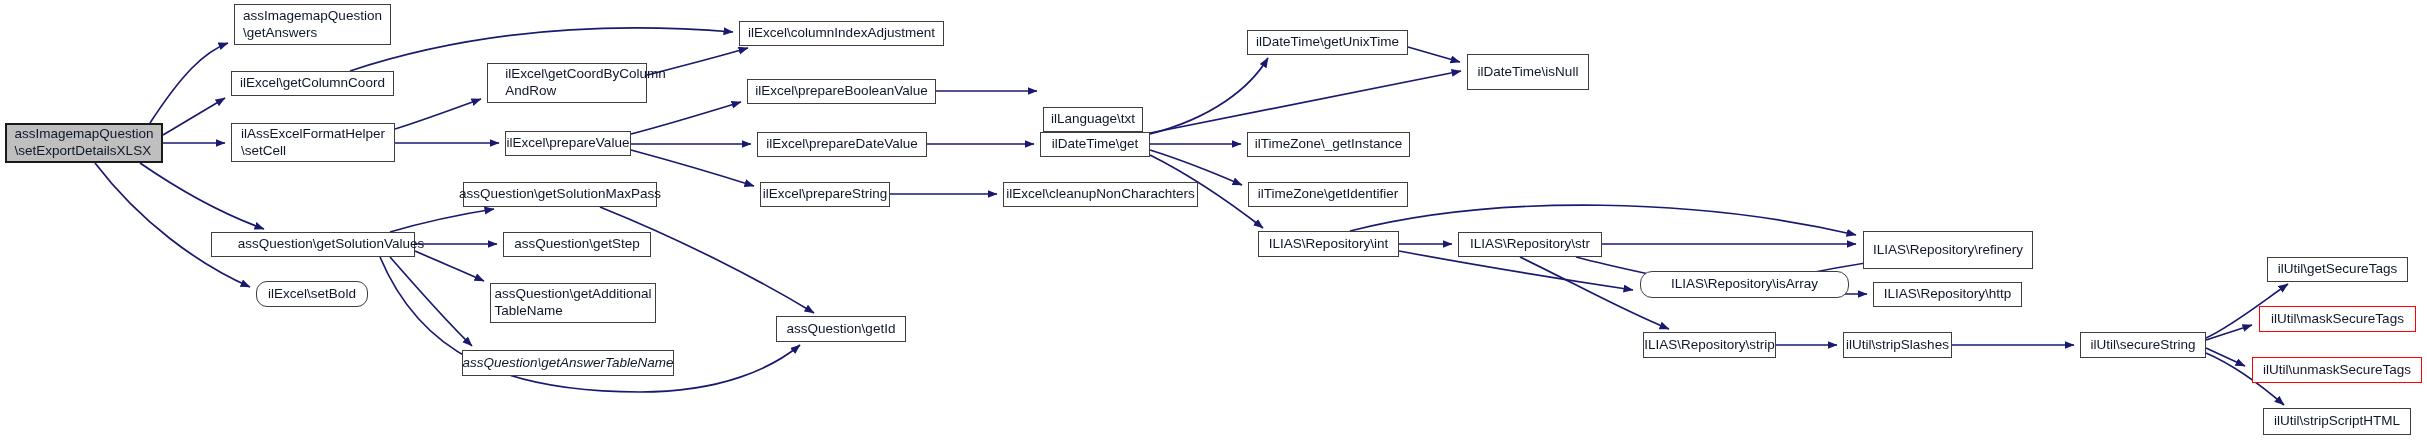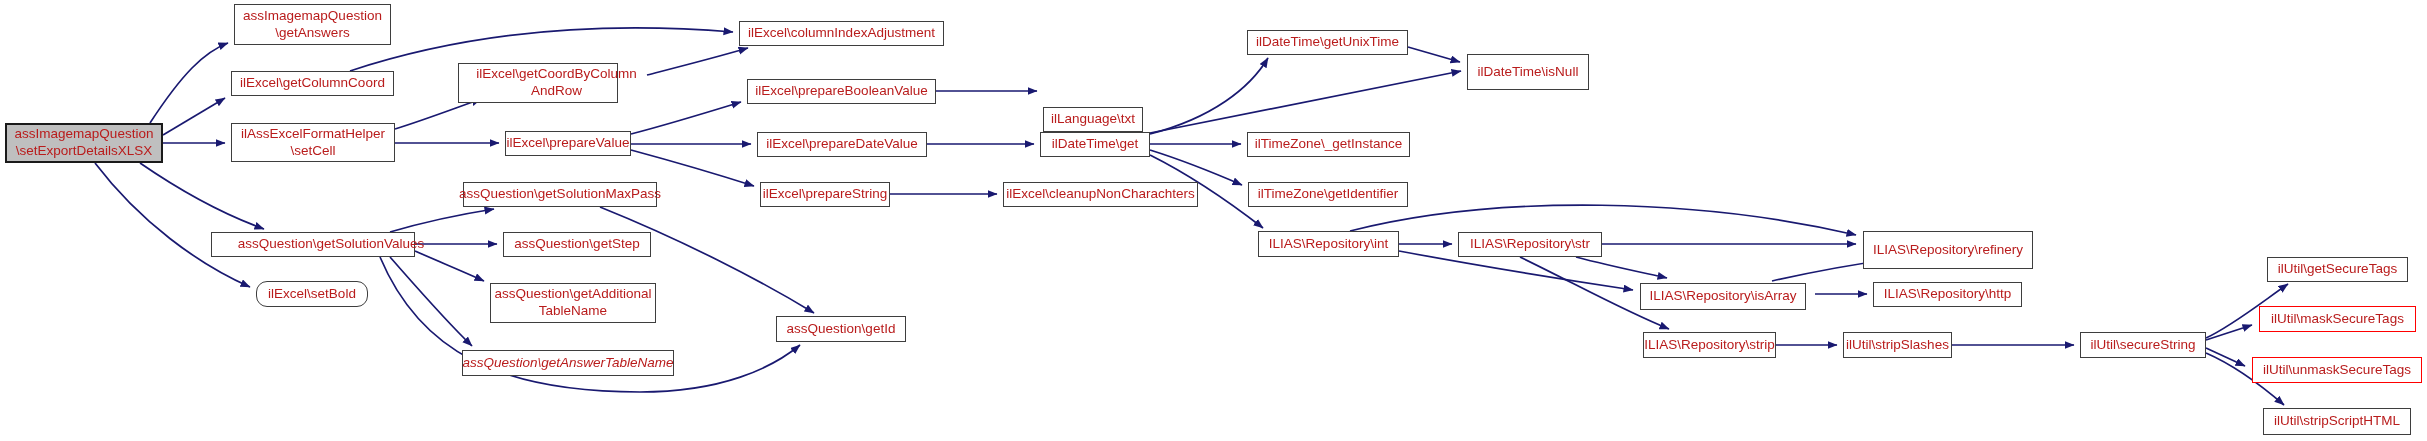--- a/index.html
+++ b/index.html
@@ -7,24 +7,23 @@
     position:relative;
     width:2427px;height:441px;
     background:#ffffff;
     font-family:"Liberation Sans","DejaVu Sans",sans-serif;
     overflow:hidden;
   }
   #edge-layer{position:absolute;left:0;top:0;width:2427px;height:441px;}
   .node{
     position:absolute;
     display:flex;align-items:center;justify-content:center;
-    text-align:center;
     background:#ffffff;
     border:1.5px solid #3e3e3e;
-    color:#b91c1c;
+    color:#0f172a;
     font-size:13.5px;
     line-height:1.25;
     white-space:pre-line;
     box-sizing:border-box;
     cursor:pointer;
   }
   .node.root{background:#bfbfbf;border:2px solid #1a1a1a;}
   .node.highlighted{border:1.5px solid #ff0000;}
   .edge{fill:none;stroke:#191970;stroke-width:1.7;}
 </style>
@@ -85,21 +84,21 @@
   <div id="nodes">
       <div class="node root" style="left: 5px; top: 123px; width: 158px; height: 40px;">assImagemapQuestion
 \setExportDetailsXLSX</div>
       <div class="node" style="left: 234px; top: 4px; width: 157px; height: 41px;">assImagemapQuestion
 \getAnswers</div>
       <div class="node" style="left: 231px; top: 71px; width: 163px; height: 25px;">ilExcel\getColumnCoord</div>
       <div class="node" style="left: 231px; top: 123px; width: 164px; height: 39px;">ilAssExcelFormatHelper
 \setCell</div>
       <div class="node" style="left: 211px; top: 232px; width: 204px; height: 25px; padding-left: 36px;">assQuestion\getSolutionValues</div>
       <div class="node" style="left: 256px; top: 281px; width: 112px; height: 26px; border-radius: 11px;">ilExcel\setBold</div>
-      <div class="node" style="left: 458px; top: 63px; width: 160px; height: 40px; padding-left: 37px;">ilExcel\getCoordByColumn
+      <div class="node" style="left: 487px; top: 63px; width: 160px; height: 40px; padding-left: 37px;">ilExcel\getCoordByColumn
 AndRow</div>
       <div class="node" style="left: 505px; top: 131px; width: 126px; height: 25px;">ilExcel\prepareValue</div>
       <div class="node" style="left: 463px; top: 182px; width: 194px; height: 25px;">assQuestion\getSolutionMaxPass</div>
       <div class="node" style="left: 503px; top: 232px; width: 148px; height: 25px;">assQuestion\getStep</div>
       <div class="node" style="left: 490px; top: 283px; width: 166px; height: 40px;">assQuestion\getAdditional
 TableName</div>
       <div class="node" style="left: 462px; top: 350px; width: 212px; height: 26px; font-style: italic;">assQuestion\getAnswerTableName</div>
       <div class="node" style="left: 739px; top: 21px; width: 205px; height: 25px;">ilExcel\columnIndexAdjustment</div>
       <div class="node" style="left: 747px; top: 79px; width: 189px; height: 25px;">ilExcel\prepareBooleanValue</div>
       <div class="node" style="left: 757px; top: 132px; width: 170px; height: 25px;">ilExcel\prepareDateValue</div>
@@ -108,21 +107,21 @@
       <div class="node" style="left: 1043px; top: 79px; width: 100px; height: 25px; margin-top: 28px;">ilLanguage\txt</div>
       <div class="node" style="left: 1040px; top: 132px; width: 110px; height: 25px;">ilDateTime\get</div>
       <div class="node" style="left: 1003px; top: 182px; width: 195px; height: 25px;">ilExcel\cleanupNonCharachters</div>
       <div class="node" style="left: 1247px; top: 30px; width: 161px; height: 25px;">ilDateTime\getUnixTime</div>
       <div class="node" style="left: 1467px; top: 54px; width: 122px; height: 36px;">ilDateTime\isNull</div>
       <div class="node" style="left: 1247px; top: 132px; width: 163px; height: 25px;">ilTimeZone\_getInstance</div>
       <div class="node" style="left: 1248px; top: 182px; width: 160px; height: 25px;">ilTimeZone\getIdentifier</div>
       <div class="node" style="left: 1258px; top: 231px; width: 141px; height: 26px;">ILIAS\Repository\int</div>
       <div class="node" style="left: 1458px; top: 232px; width: 144px; height: 25px;">ILIAS\Repository\str</div>
       <div class="node" style="left: 1863px; top: 231px; width: 170px; height: 38px;">ILIAS\Repository\refinery</div>
-      <div class="node" style="left: 1640px; top: 283px; width: 166px; height: 27px;">ILIAS\Repository\isArray</div>
+      <div class="node" style="left: 1640px; top: 271px; width: 209px; height: 27px; border-radius: 12px;">ILIAS\Repository\isArray</div>
       <div class="node" style="left: 1873px; top: 282px; width: 149px; height: 25px;">ILIAS\Repository\http</div>
       <div class="node" style="left: 1643px; top: 332px; width: 133px; height: 26px;">ILIAS\Repository\strip</div>
       <div class="node" style="left: 1843px; top: 332px; width: 109px; height: 26px;">ilUtil\stripSlashes</div>
       <div class="node" style="left: 2080px; top: 332px; width: 126px; height: 26px;">ilUtil\secureString</div>
       <div class="node" style="left: 2267px; top: 257px; width: 141px; height: 25px;">ilUtil\getSecureTags</div>
       <div class="node highlighted" style="left: 2259px; top: 306px; width: 157px; height: 26px;">ilUtil\maskSecureTags</div>
       <div class="node highlighted" style="left: 2252px; top: 357px; width: 170px; height: 26px;">ilUtil\unmaskSecureTags</div>
       <div class="node" style="left: 2263px; top: 408px; width: 148px; height: 27px;">ilUtil\stripScriptHTML</div>
     </div>
 </div>

